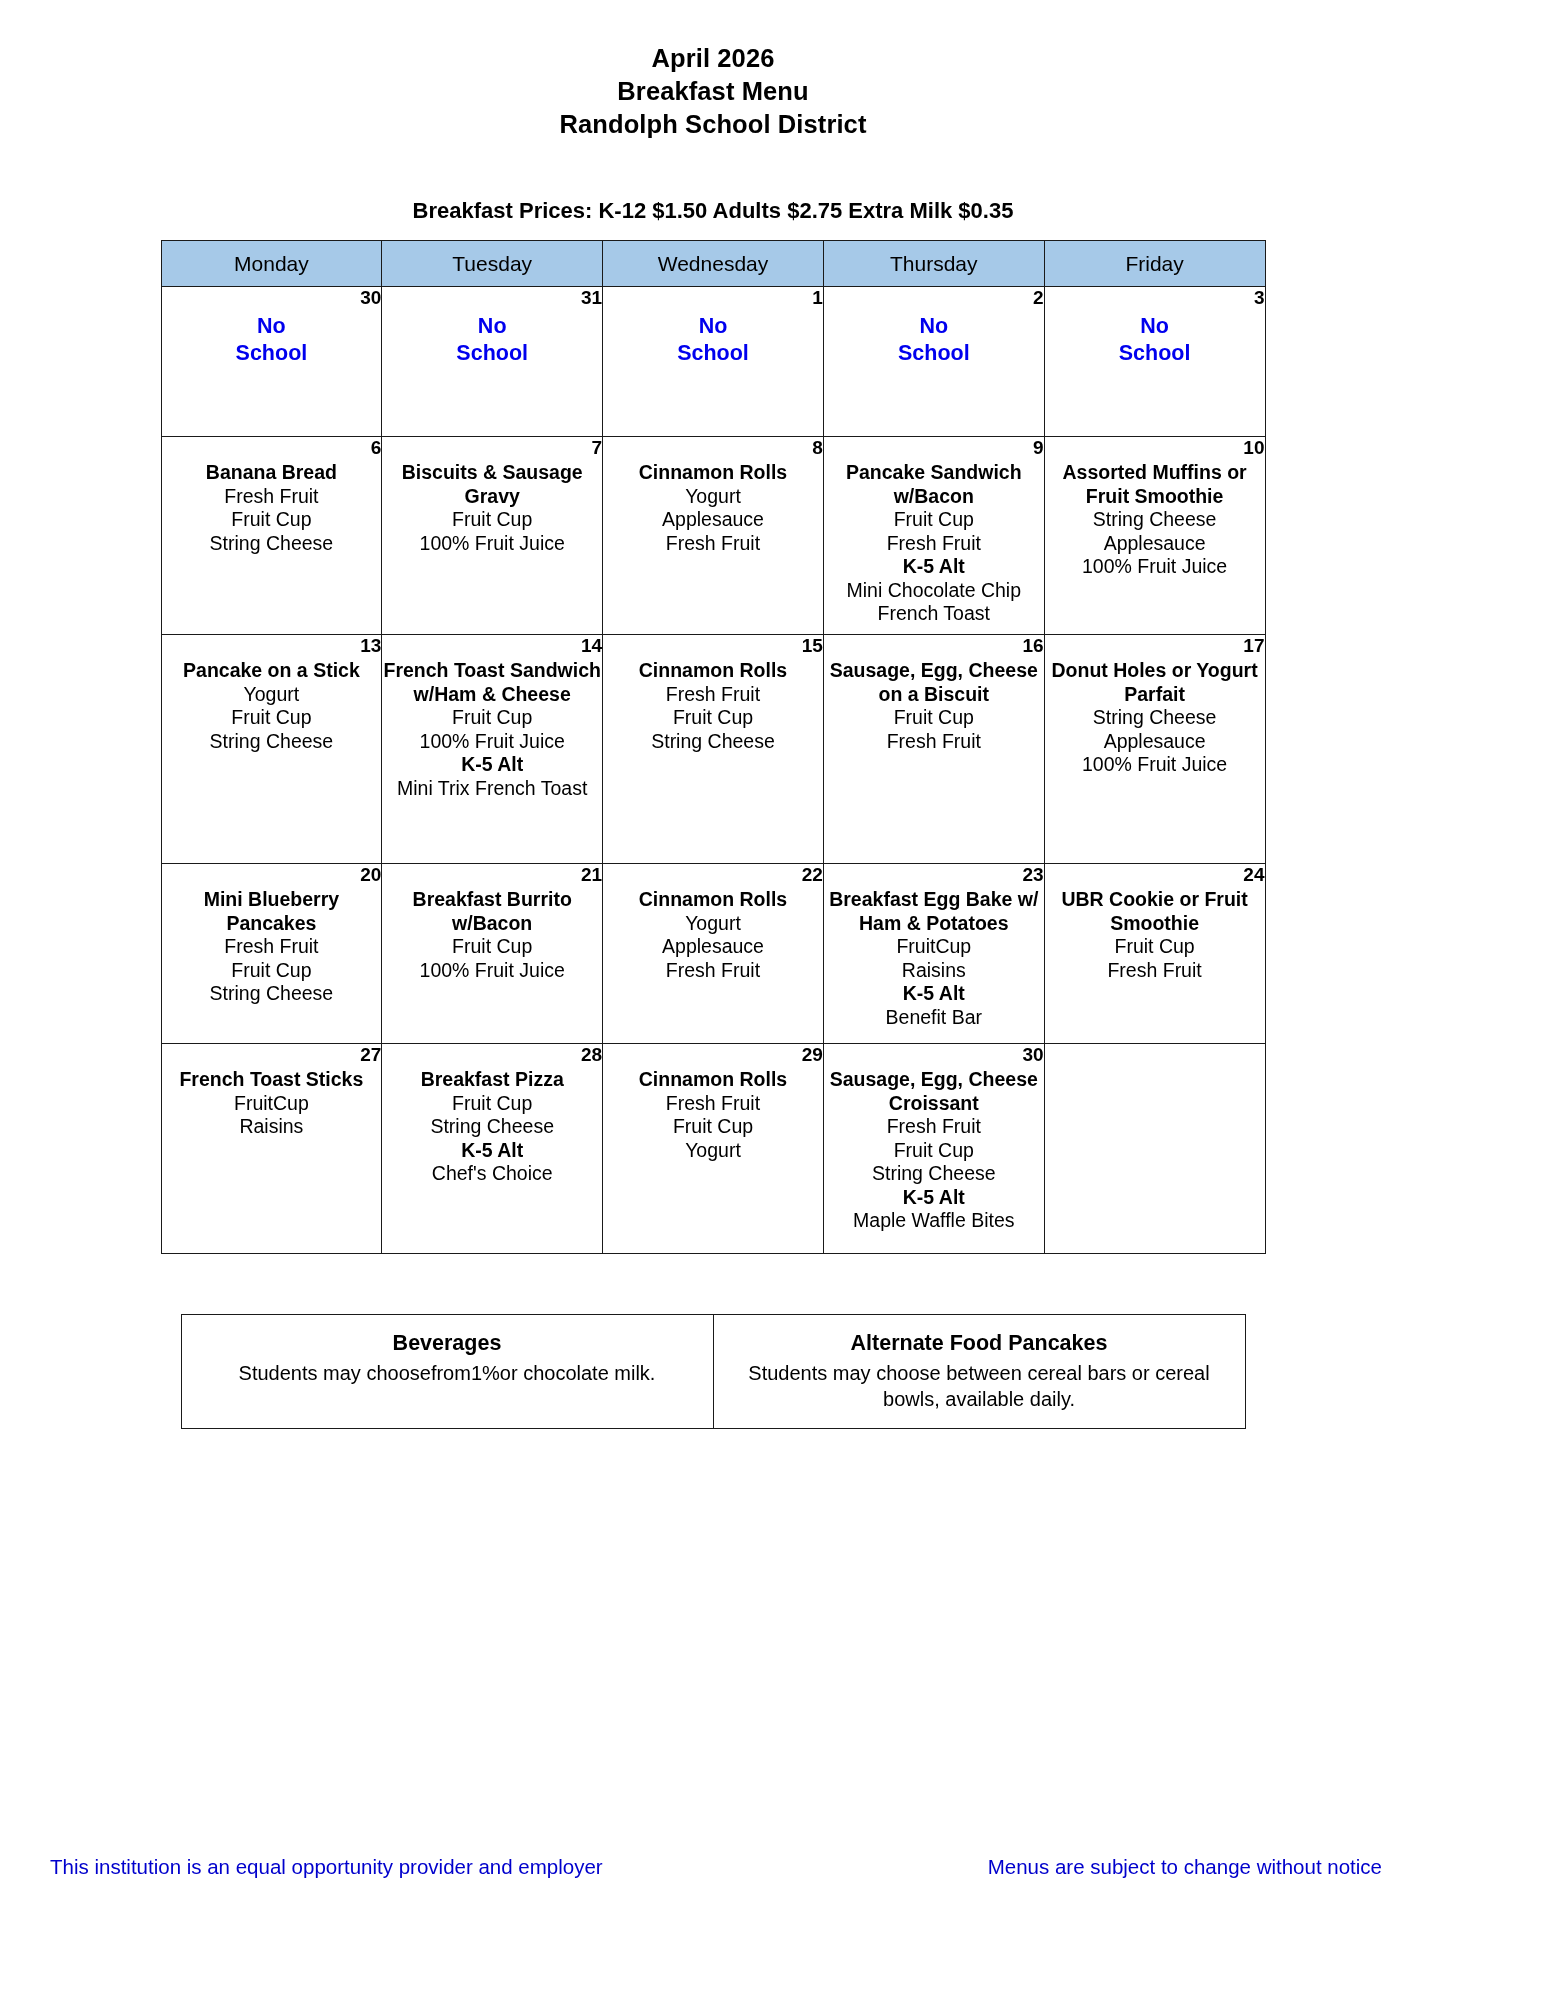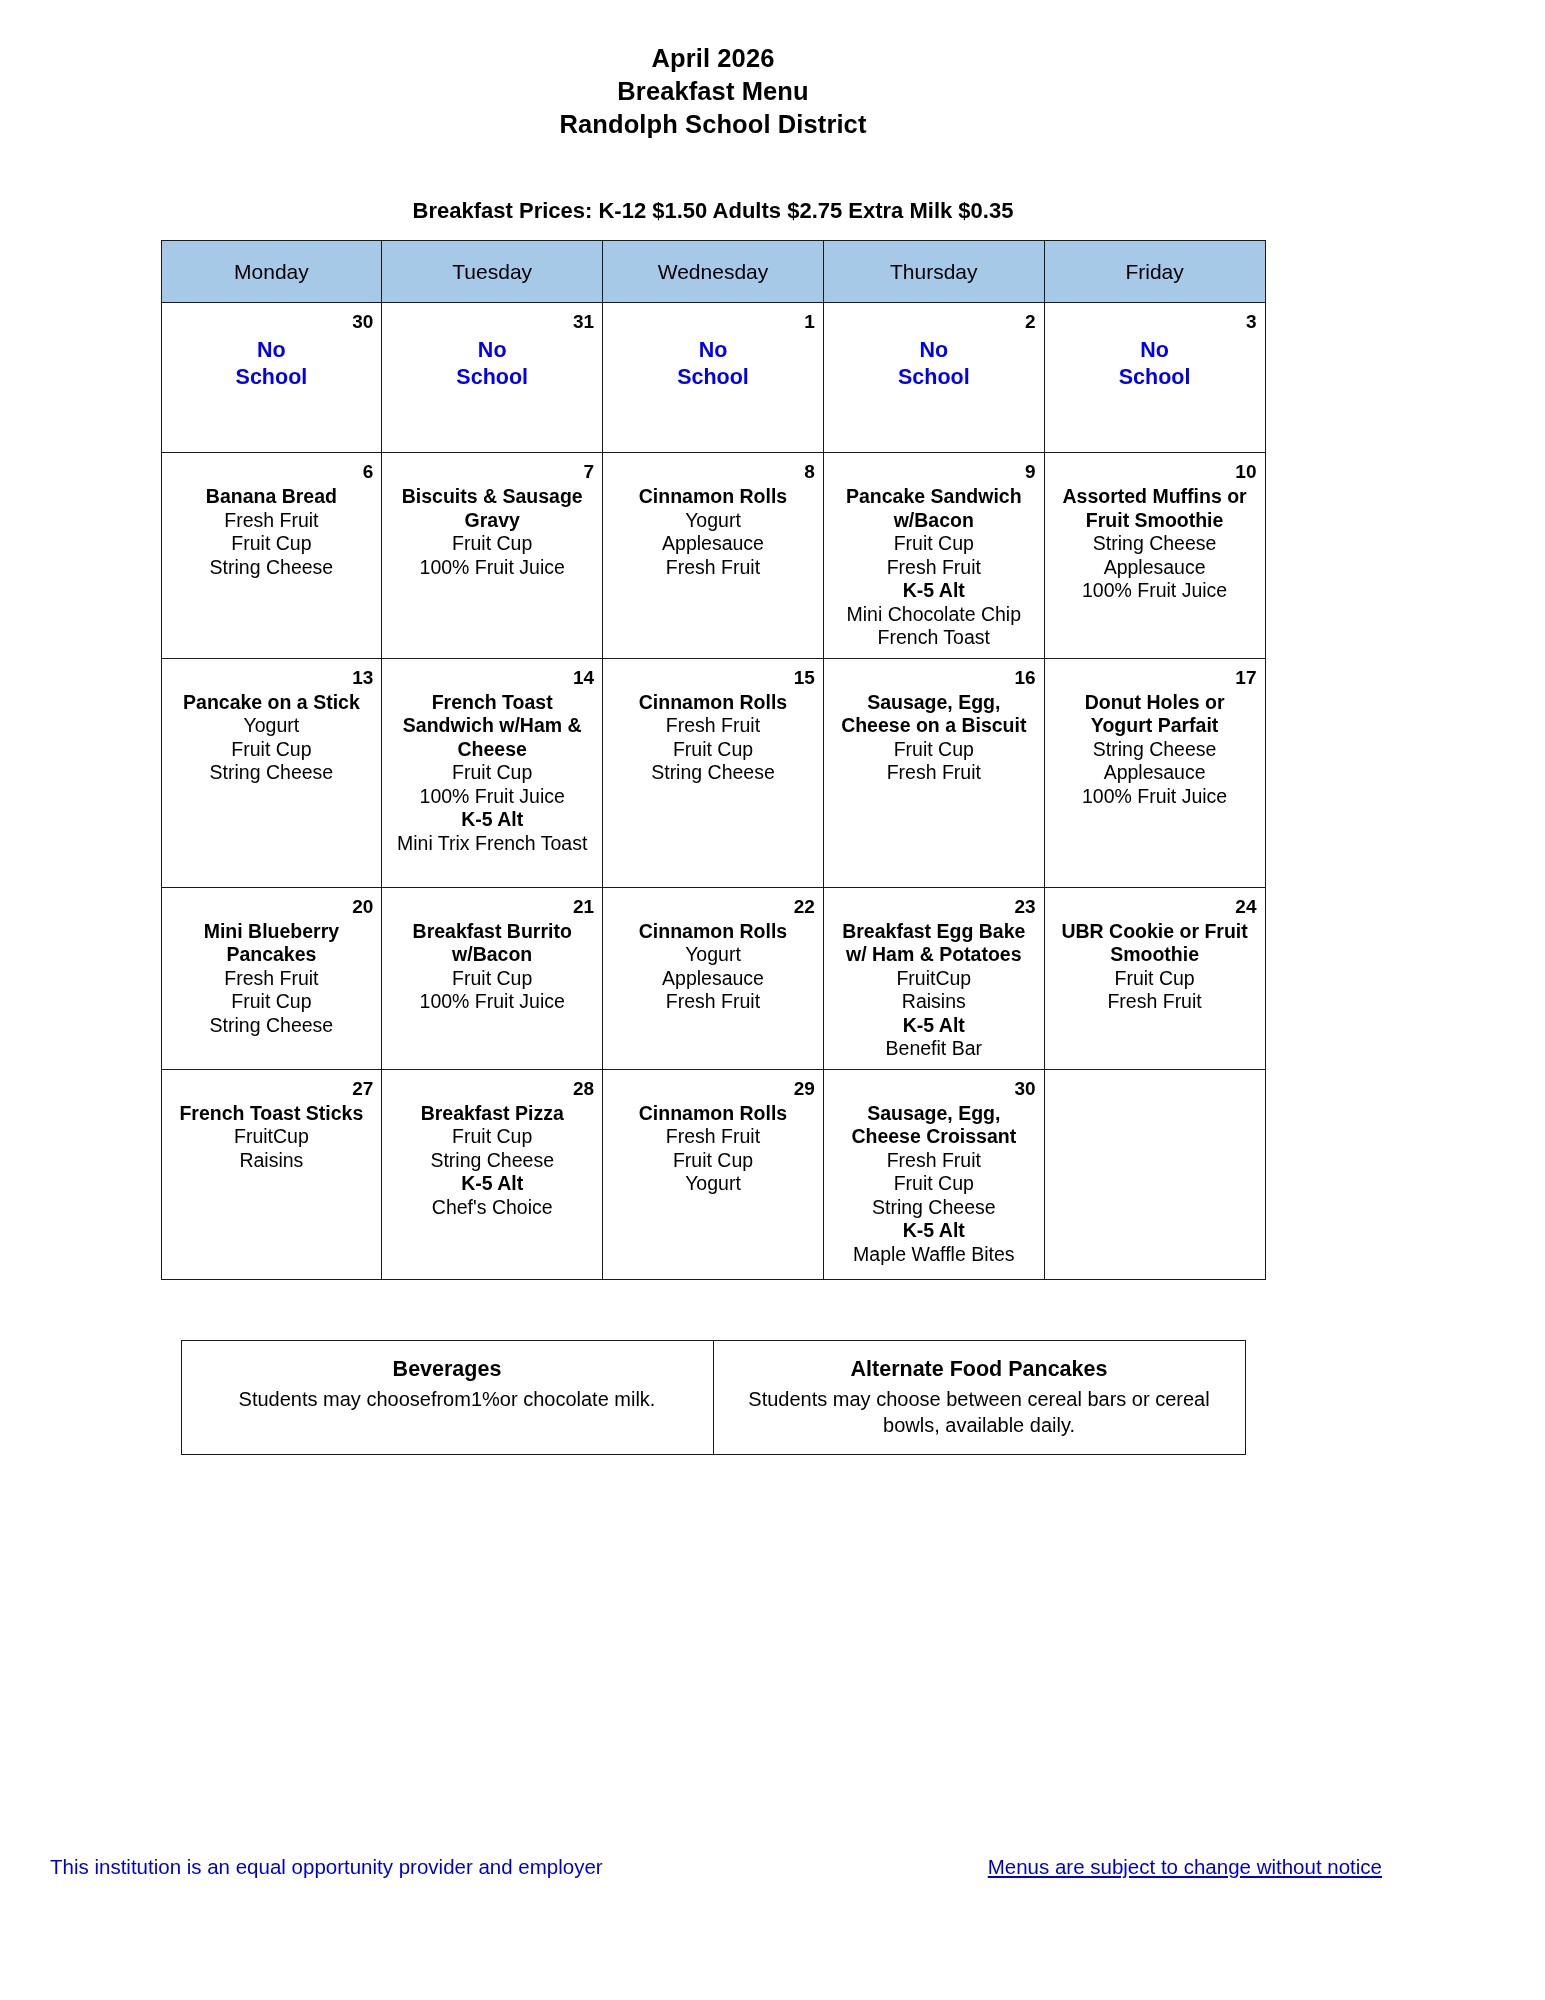--- a/index.html
+++ b/index.html
@@ -49,21 +49,21 @@
   }
   table.calendar {
     width: 1105px;
     border-collapse: collapse;
     table-layout: fixed;
   }
   table.calendar th,
   table.calendar td {
     border: 1.6px solid #1a1a1a;
     vertical-align: top;
-    padding: 8px;
+    padding: 0;
     margin-left: 44px;
   }
   table.calendar th {
     background: #a6c9e8;
     font-weight: normal;
     font-size: 21px;
     text-align: center;
     height: 45px;
     line-height: 45px;
     color: #000;
@@ -144,21 +144,21 @@
     left: 50px;
     right: 44px;
     top: 1855px;
     display: flex;
     justify-content: space-between;
     align-items: baseline;
     color: #0000cc;
     font-size: 20.5px;
   }
   .footer-left { text-align: left; }
-  .footer-right { text-align: center; text-decoration: underline; }
+  .footer-right { text-align: center; }
 </style>
 </head>
 <body>
 
 <div class="page">
 
   <div class="title-block">
     <div class="title-line">April 2026</div>
     <div class="title-line">Breakfast Menu</div>
     <div class="title-line">Randolph School District</div>

